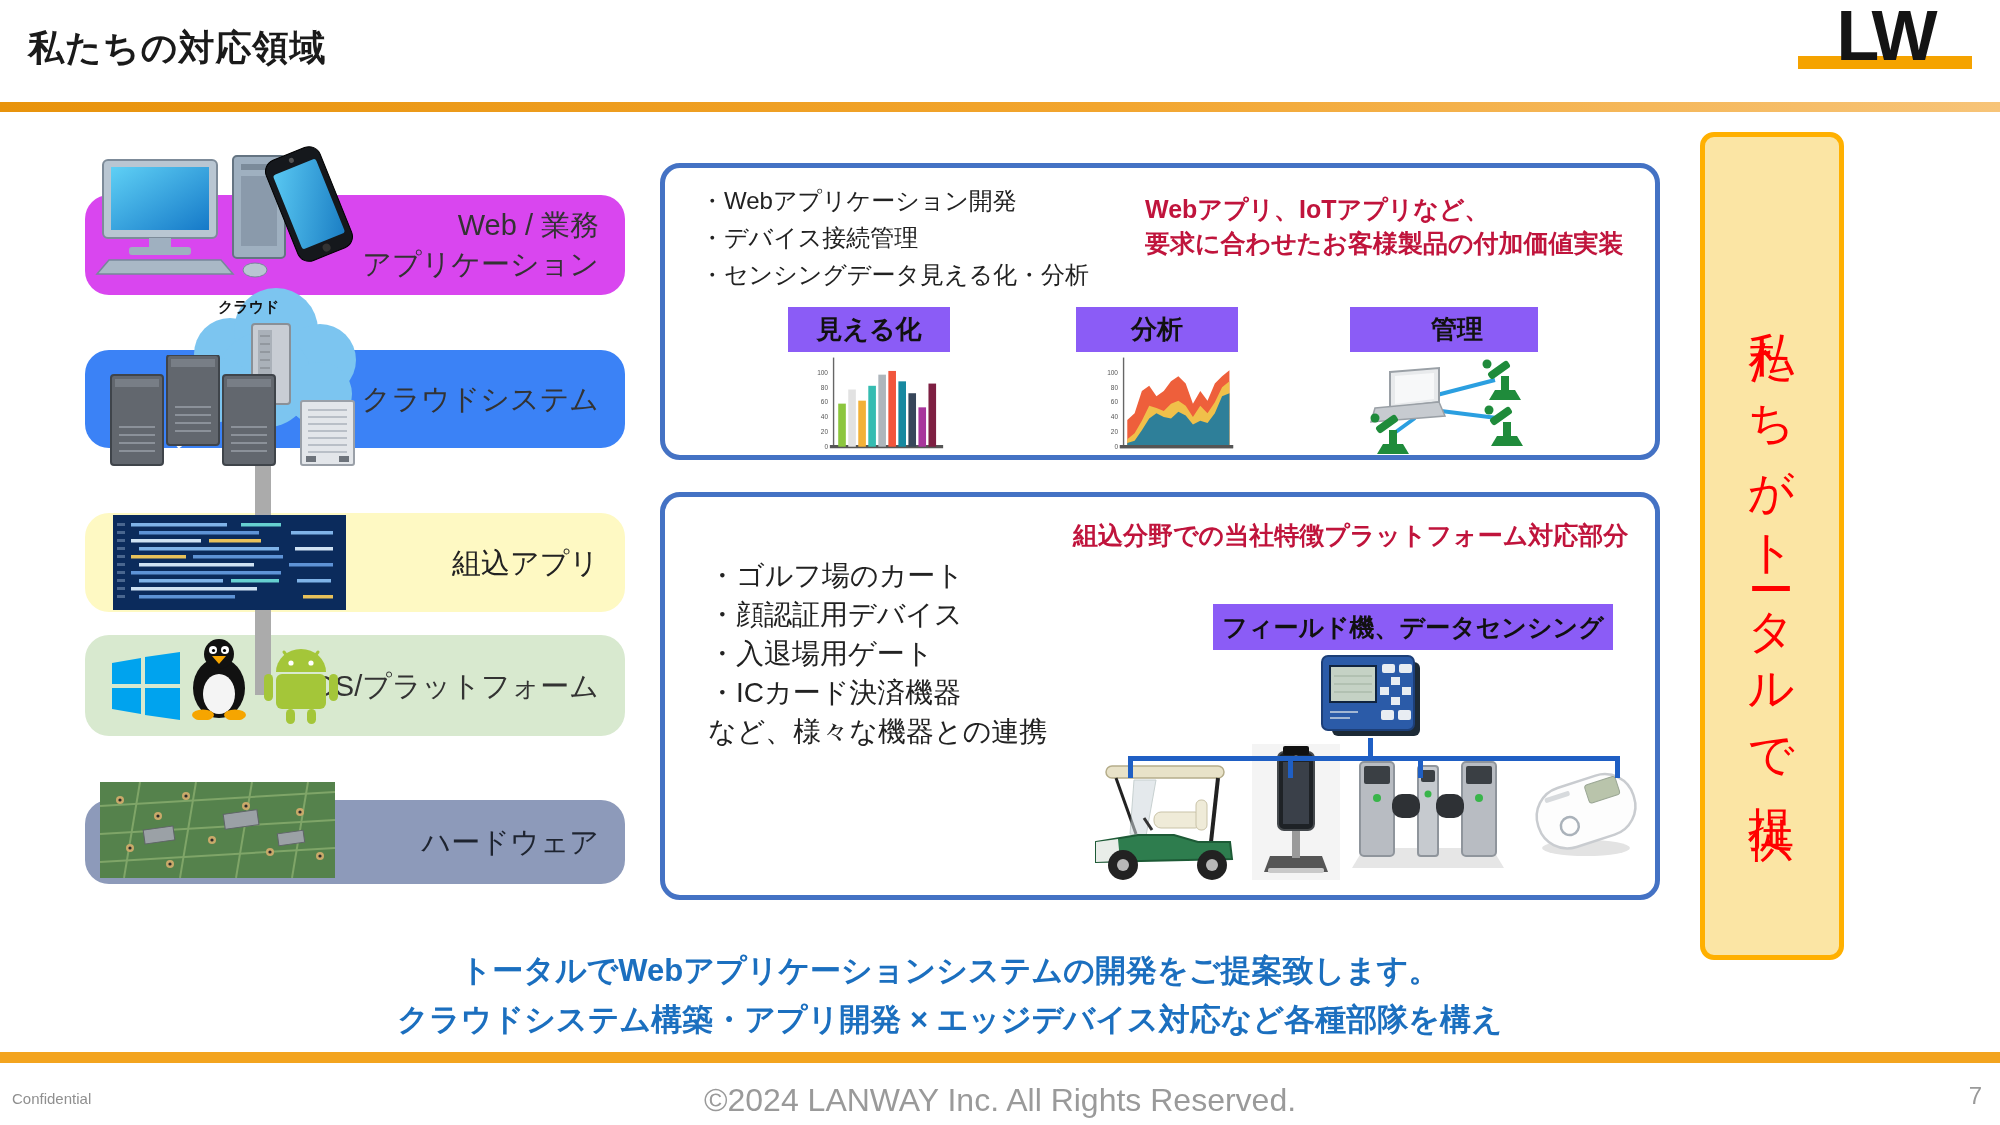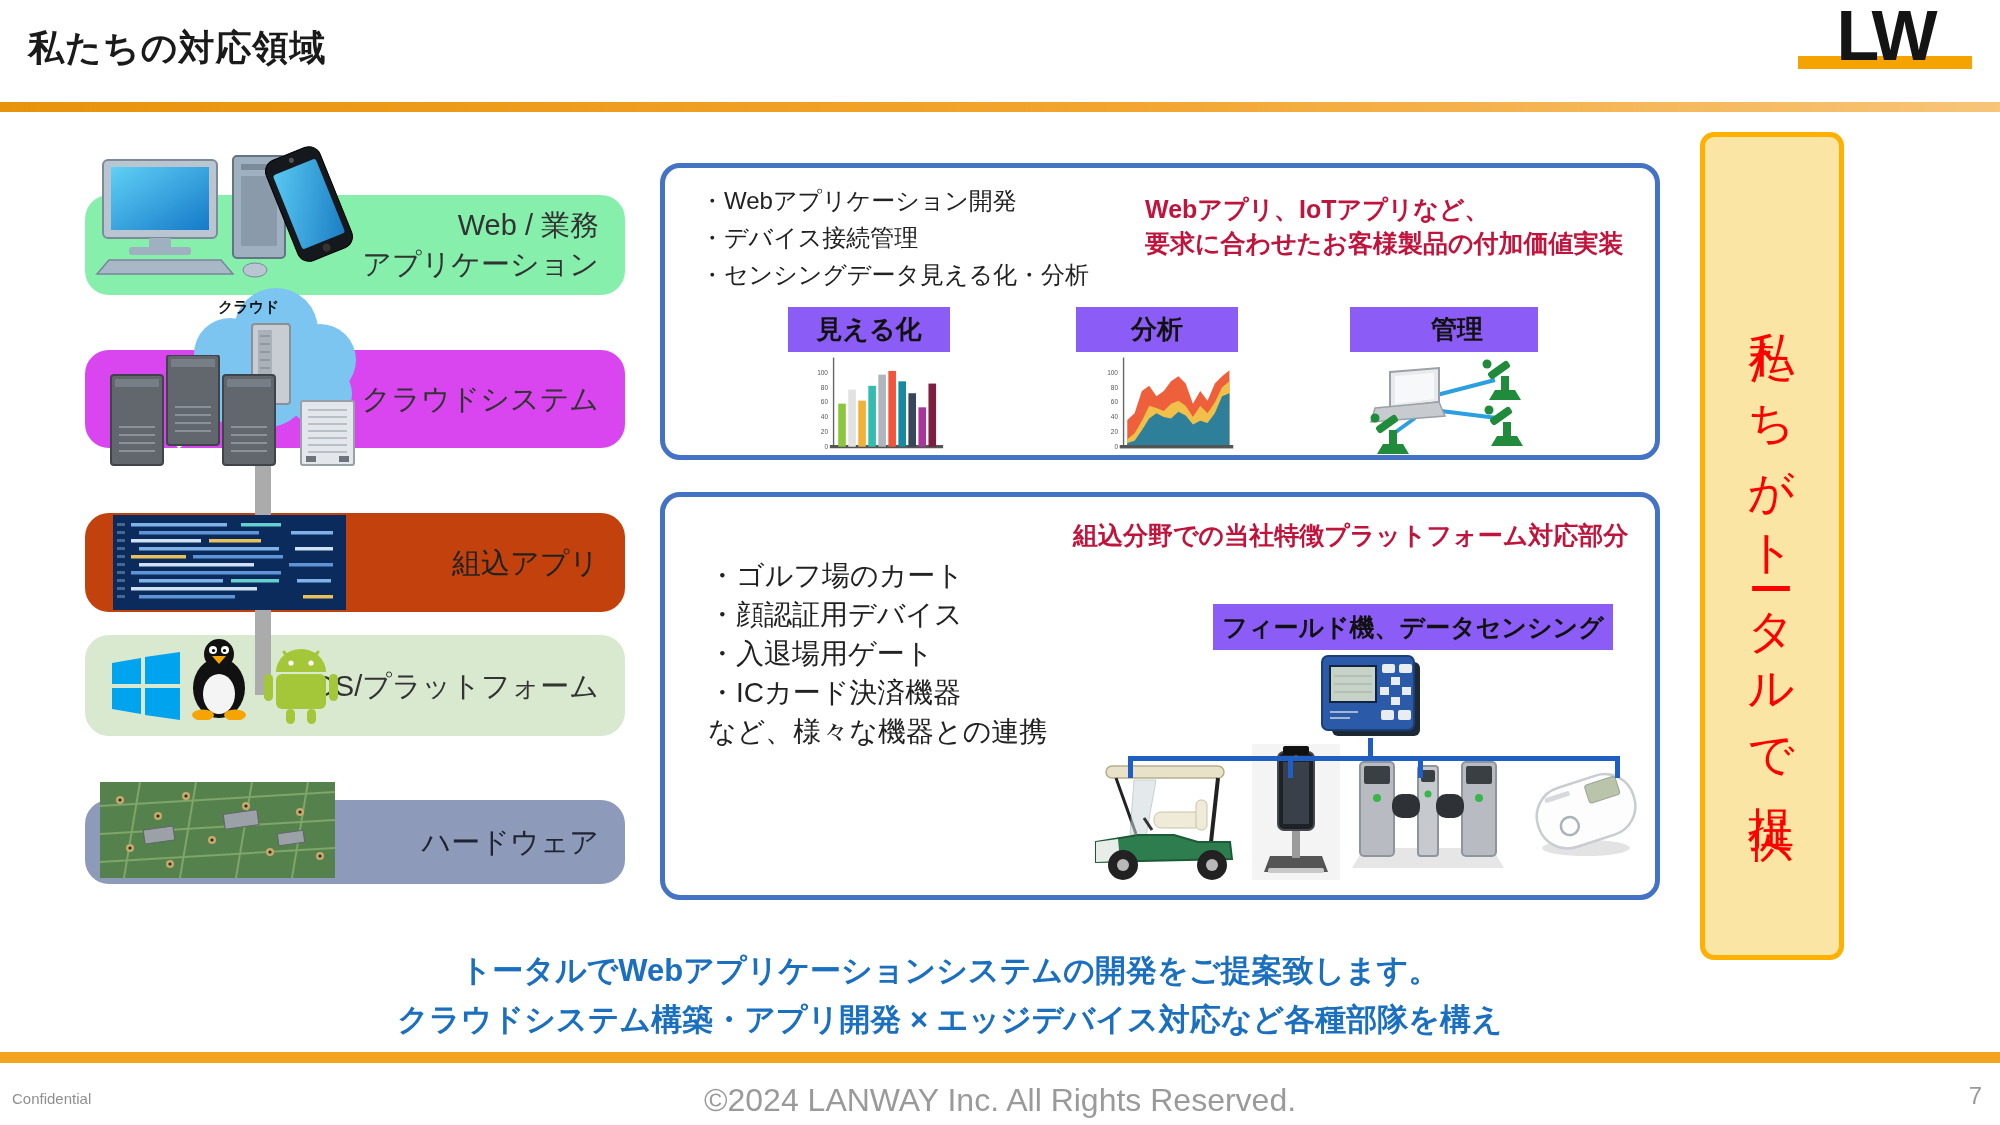--- a/index.html
+++ b/index.html
@@ -14,23 +14,23 @@
   .logo .bar{position:absolute;left:-8px;top:52px;width:174px;height:13px;background:#F5A300;}
   .logo .lw{position:absolute;left:0;top:-8px;width:100%;text-align:center;font-size:70px;font-weight:800;
             color:#141414;letter-spacing:-4px;z-index:2;font-family:"Liberation Sans",sans-serif;}
   .header-rule{left:0;top:102px;width:2000px;height:10px;
                background:linear-gradient(90deg,#E8930C,#F2A52E 55%,#F7C478);}
 
   
   .srow{position:absolute;left:85px;width:540px;border-radius:24px;z-index:1;}
   .srow .lbl{position:absolute;right:26px;top:50%;transform:translateY(-50%);
              font-size:29px;color:#333;text-align:right;line-height:39px;}
-  .r1{top:195px;height:100px;background:#86efac;}
-  .r2{top:350px;height:98px;background:#d946ef;}
-  .r3{top:513px;height:99px;background:#c2410c;}
+  .r1{top:195px;height:100px;background:#d946ef;}
+  .r2{top:350px;height:98px;background:#3b82f6;}
+  .r3{top:513px;height:99px;background:#fef9c3;}
   .r3 .lbl{color:#222;}
   .r4{top:635px;height:101px;background:#D8E9CF;}
   .r5{top:800px;height:84px;background:#8D9ABA;}
   .r5 .lbl{color:#1e2430;}
   .connector{left:255px;top:300px;width:16px;height:395px;background:#ABABAB;z-index:2;}
   .z4{z-index:4;} .z3{z-index:3;} .z2{z-index:2;}
 
   
   .bluebox{position:absolute;left:660px;width:1000px;border:5px solid #4472C4;border-radius:20px;
            background:#fff;box-sizing:border-box;}

